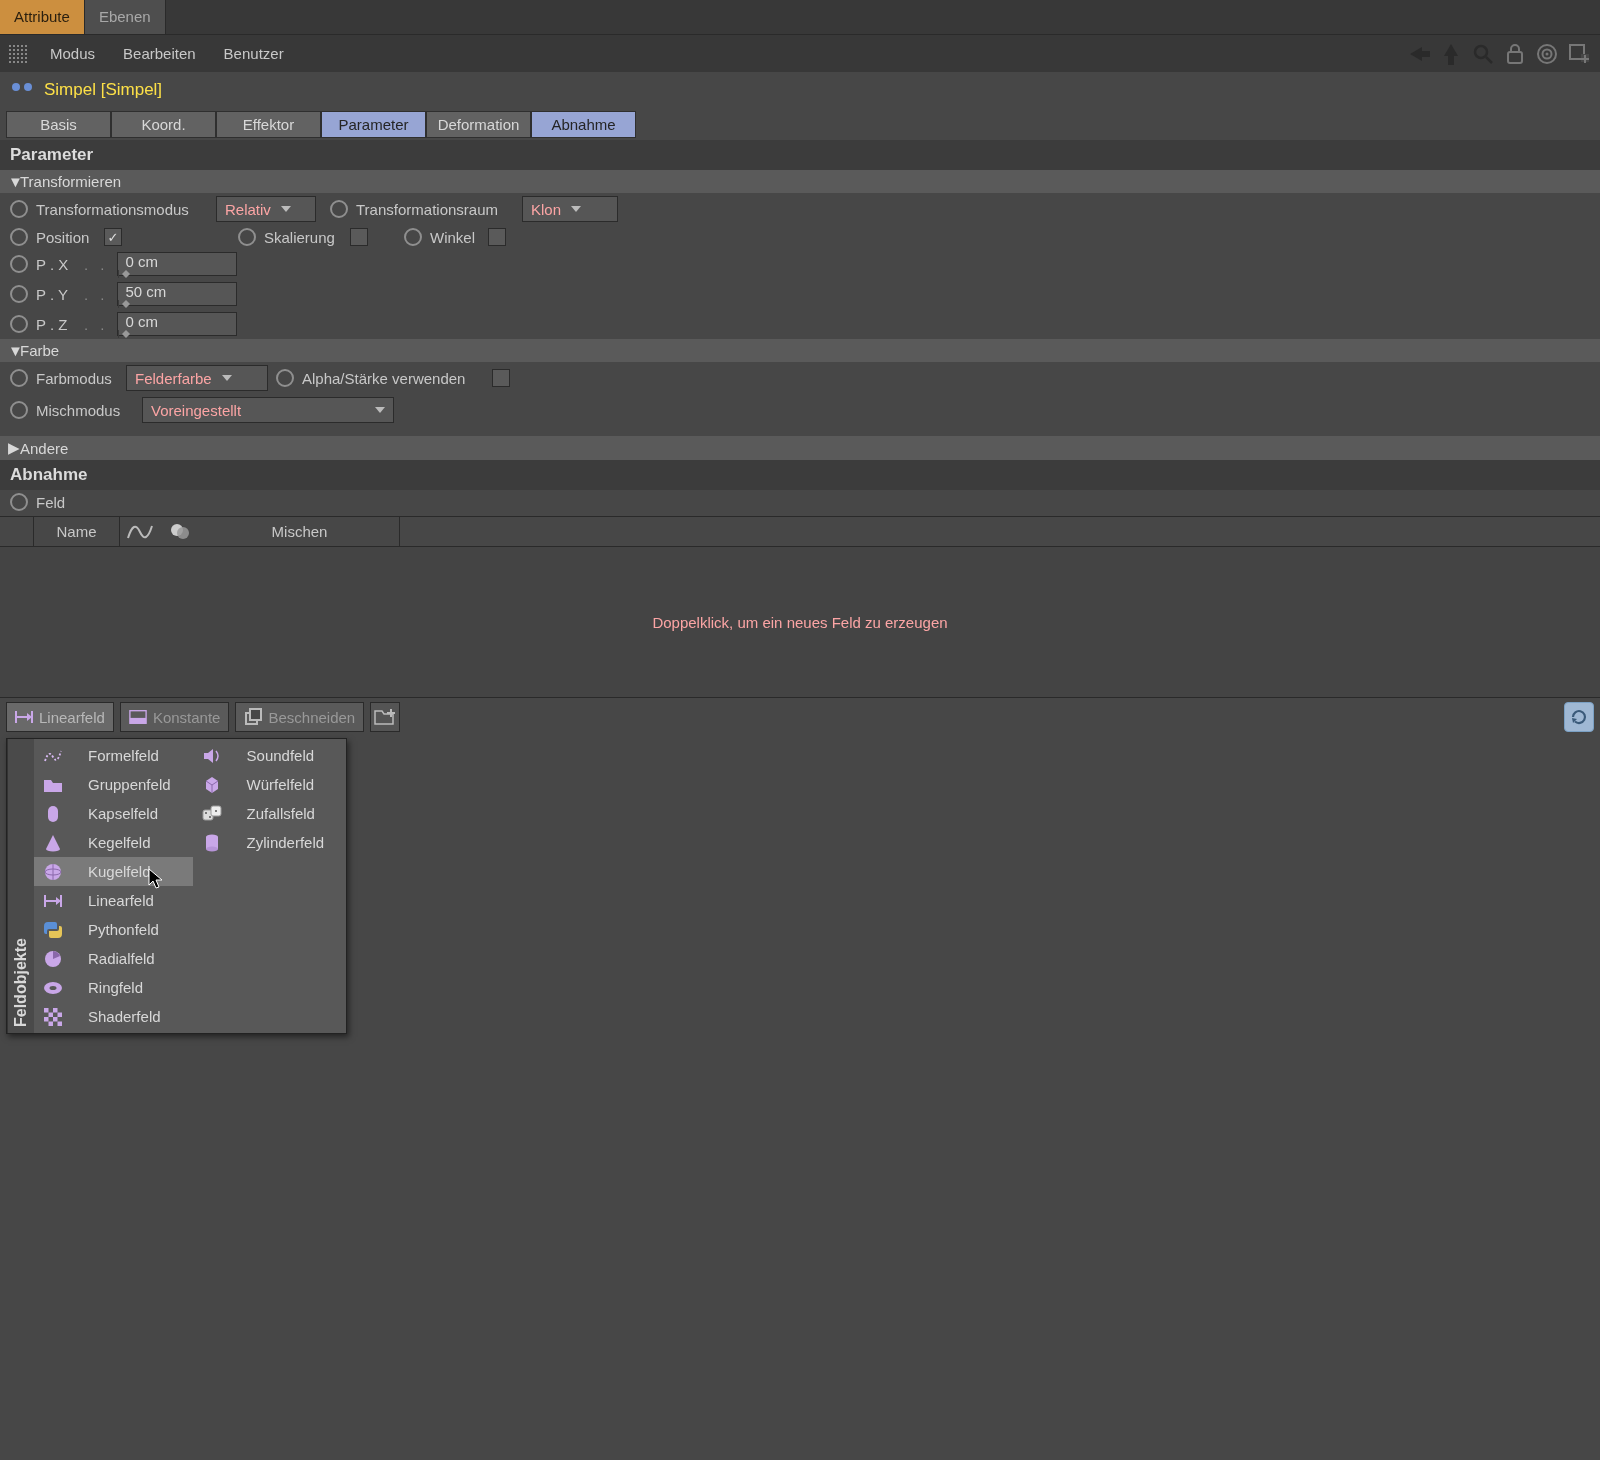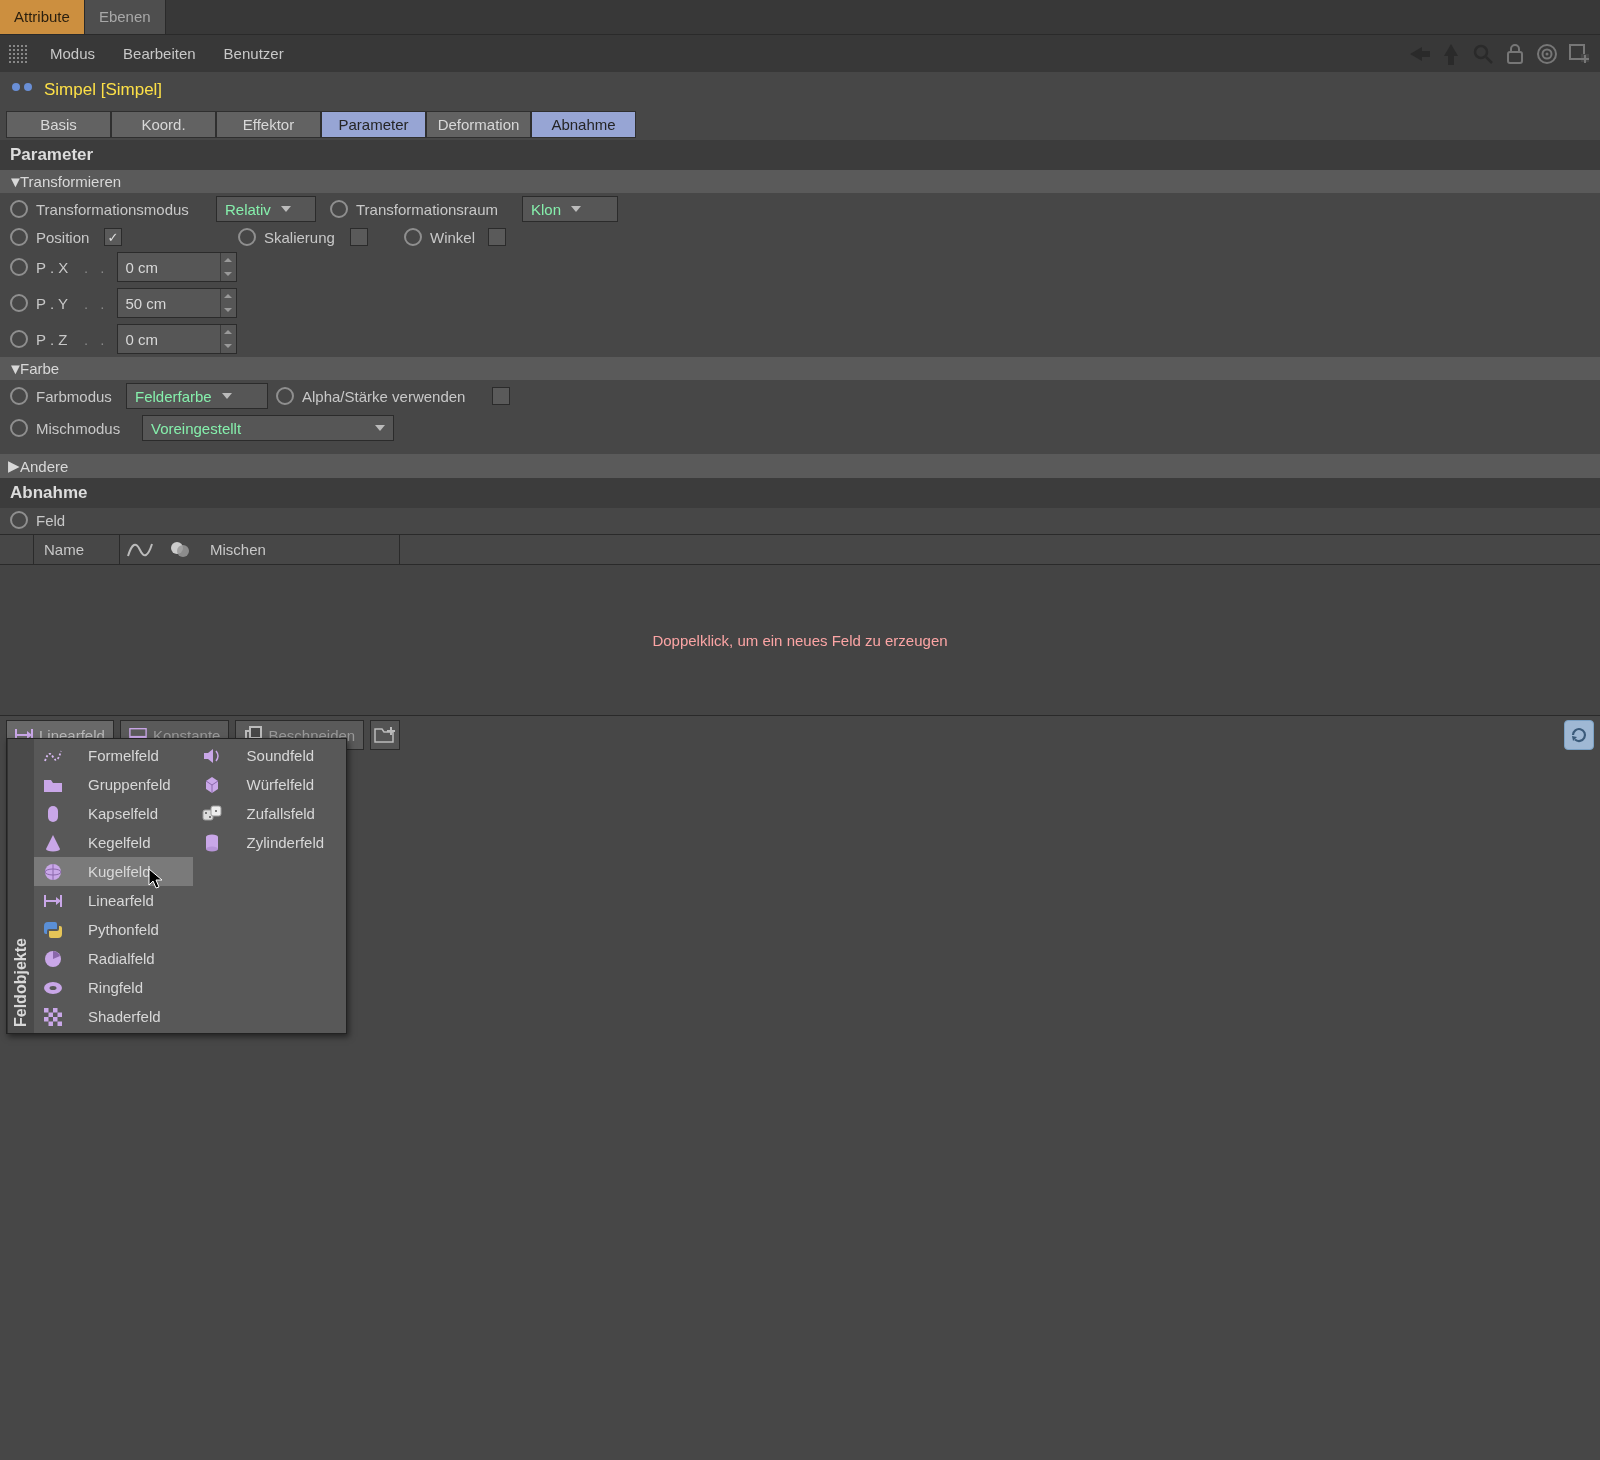--- a/index.html
+++ b/index.html
@@ -34,38 +34,38 @@
 
 
 .grouprow { background: #5a5a5a; padding: 3px 8px; display: flex; align-items: center; color:#d8d8d8; }
 .grouprow .tri { width: 12px; display: inline-block; }
 
 
 .prow { display: flex; align-items: center; padding: 3px 10px; gap: 8px; background: #474747; }
 .bullet { width: 18px; height: 18px; border-radius: 50%; border: 2px solid #8f8f8f; background: transparent; flex-shrink:0; }
 .plabel { color: #c8c8c8; }
 
-.combo { background: #565656; border: 1px solid #2b2b2b; color: #86efac; display: inline-flex; align-items: center; padding: 2px 8px; height: 26px; position: relative; }
+.combo { background: #565656; border: 1px solid #2b2b2b; color: #fca5a5; display: inline-flex; align-items: center; padding: 2px 8px; height: 26px; position: relative; }
 .combo .carrow { margin-left: 10px; width: 0; height: 0; border-left: 5px solid transparent; border-right: 5px solid transparent; border-top: 6px solid #bbb; }
 
 .chk { width: 18px; height: 18px; border: 1px solid #2b2b2b; background: #5a5a5a; display: inline-flex; align-items:center; justify-content:center; }
 .chk.checked::after { content: "✓"; color: #e0e0e0; font-size: 13px; }
 
-.numfield { display: flex; align-items: center; background: #565656; border: 1px solid #2b2b2b; height: 30px; width: 120px; }
+.numfield { display: flex; background: #565656; border: 1px solid #2b2b2b; height: 24px; width: 120px; flex-direction: column; }
 .numfield .val { flex: 1; padding: 0 8px; color: #d8d8d8; }
 .numfield .spin { width: 16px; height: 100%; border-left: 1px solid #3a3a3a; display:flex; flex-direction:column; }
 .numfield .spin div { flex:1; display:flex; align-items:center; justify-content:center; }
 .numfield .spin div::before { content:""; width:0; height:0; border-left:4px solid transparent; border-right:4px solid transparent; }
 .numfield .spin .up::before { border-bottom:4px solid #999; }
 .numfield .spin .dn::before { border-top:4px solid #999; }
 
 .dots { letter-spacing: 4px; color:#888; margin-left:2px;}
 
 
-.tblhead { display: flex; background: #474747; border-top: 1px solid #2a2a2a; border-bottom: 1px solid #2a2a2a; margin-top:2px; }
+.tblhead { display: flex; background: #474747; border-top: 1px solid #2a2a2a; border-bottom: 1px solid #2a2a2a; margin-top:2px;text-align:center; }
 .tblhead .th { padding: 6px 10px; border-right: 1px solid #2a2a2a; color:#c8c8c8; }
 .tblhead .icon-th { width:40px; display:flex; align-items:center; justify-content:center; }
 
 .tblbody { height: 150px; background: #444; display:flex; align-items:center; justify-content:center; color:#fca5a5; }
 
 
 .bottombar { display:flex; align-items:center; padding:4px 6px; gap:6px; background:#474747; border-top:1px solid #2a2a2a; }
 .bbtn { display:flex; align-items:center; gap:6px; background:#5a5a5a; border:1px solid #2a2a2a; padding:4px 8px; height:30px; }
 .bbtn.sel { background:#696969; }
 .bbtn .bic { width:18px; height:18px; display:flex; align-items:center; justify-content:center; }

